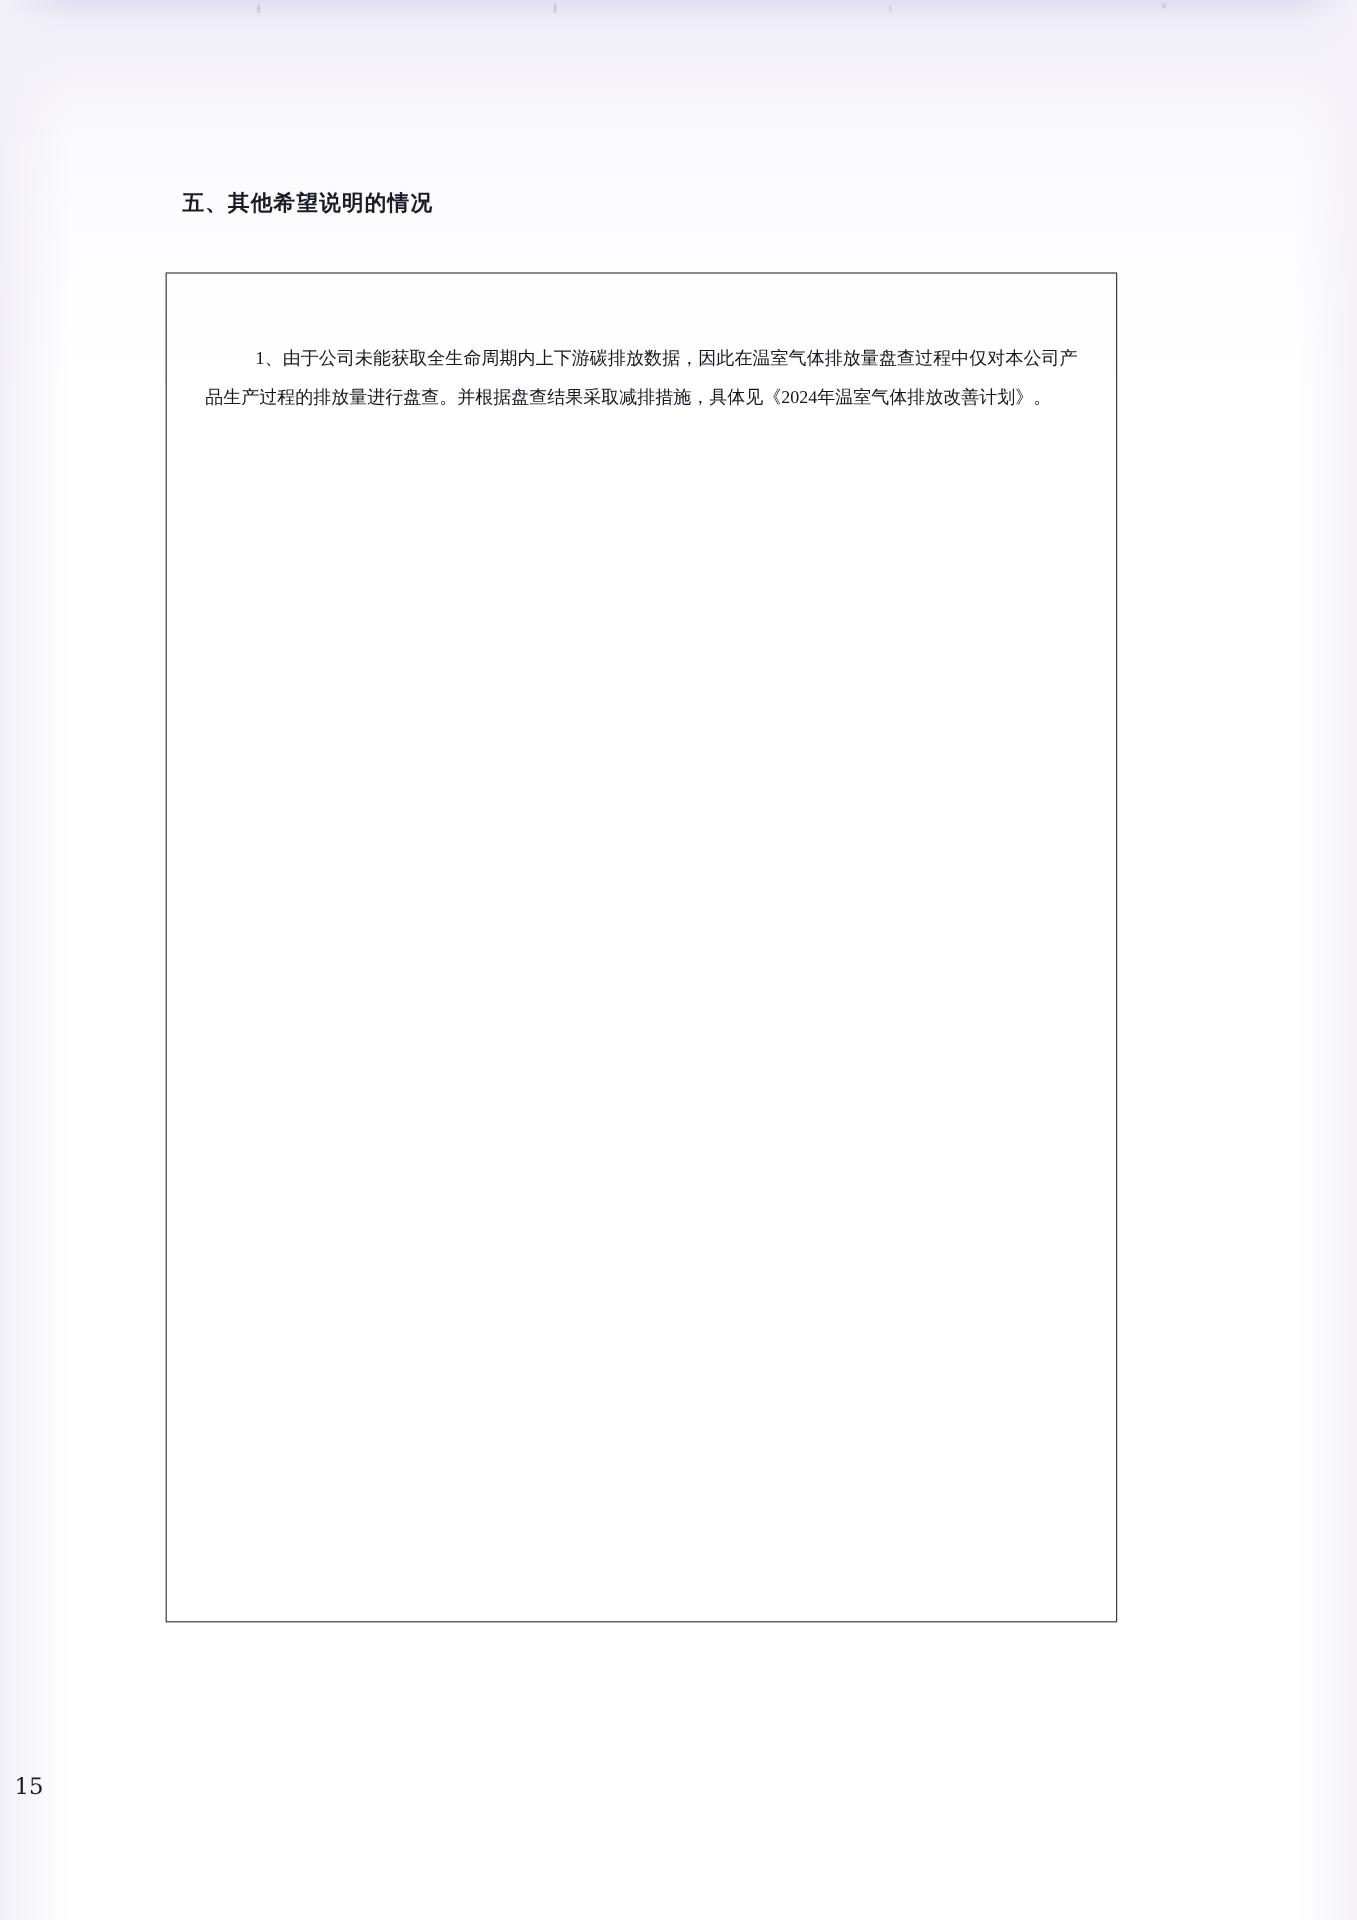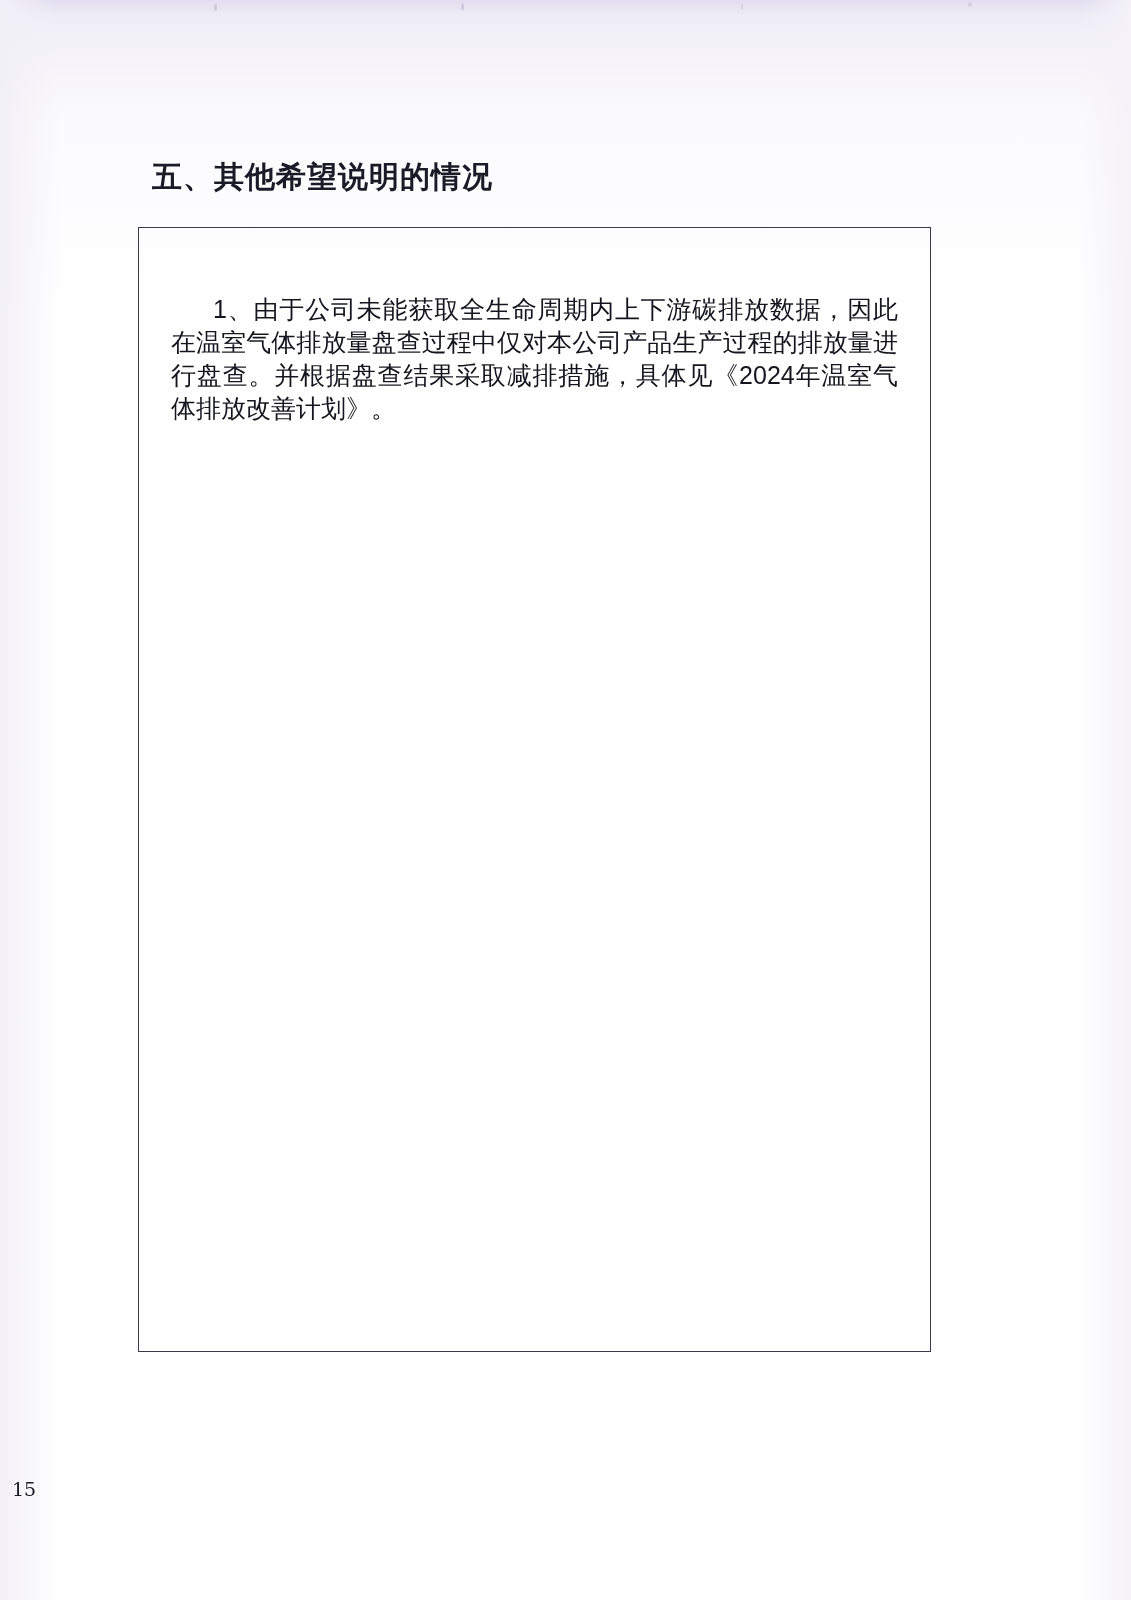--- a/index.html
+++ b/index.html
@@ -59,42 +59,42 @@
     left: 0; top: 0;
     width: 1131px;
     height: 1600px;
   }
 
   .heading {
     position: absolute;
     left: 152px;
     top: 157px;
     font-family: "DejaVu Sans", sans-serif;
-    font-size: 30px;
+    font-size: 18px;
     font-weight: 700;
     color: #1b1b28;
     letter-spacing: 1px;
     white-space: nowrap;
   }
 
   .text-box {
     position: absolute;
     left: 138px;
     top: 227px;
     width: 793px;
     height: 1125px;
     border: 1px solid #3a3a4a;
     box-sizing: border-box;
     background: transparent;
   }
 
   .para {
     position: absolute;
-    font-family: Liberation Sans, sans-serif;
-    font-size: 25px;
+    font-family: Liberation Serif, serif;
+    font-size: 15px;
     line-height: 33px;
     color: #15151f;
     text-align: justify;
     text-justify: inter-ideograph;
   }
 
   .para.p1 {
     left: 171px;
     top: 268px;
     width: 727px;

